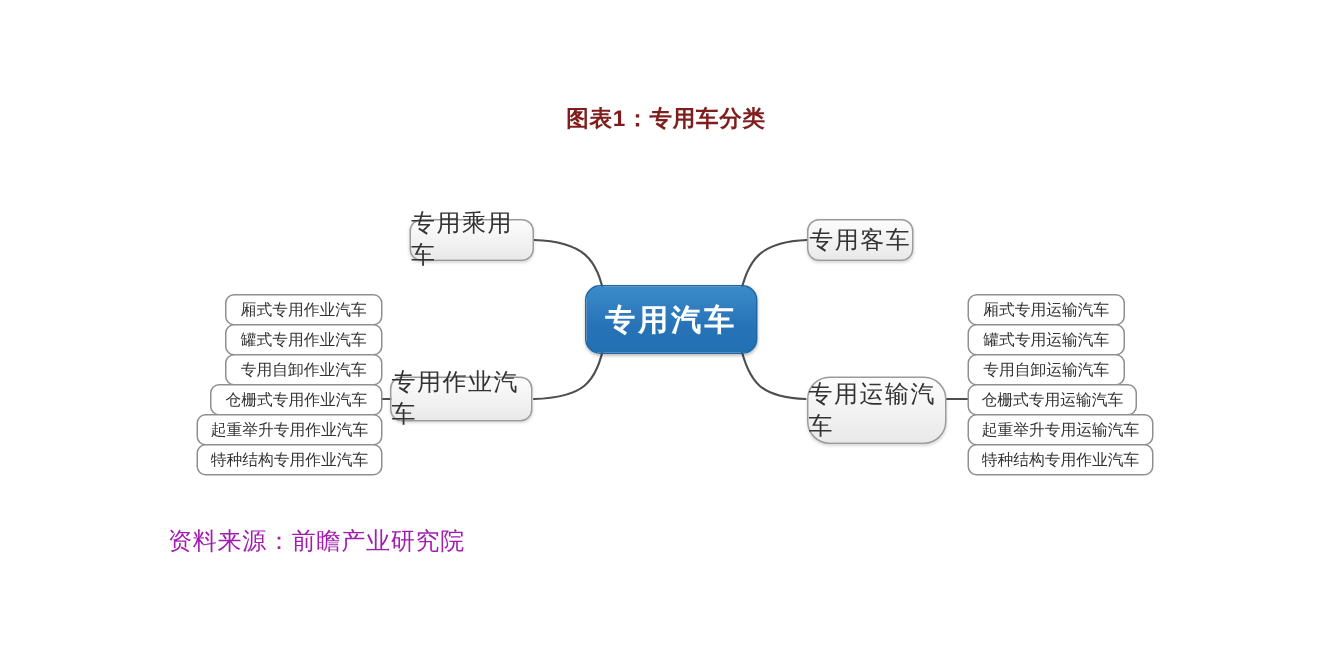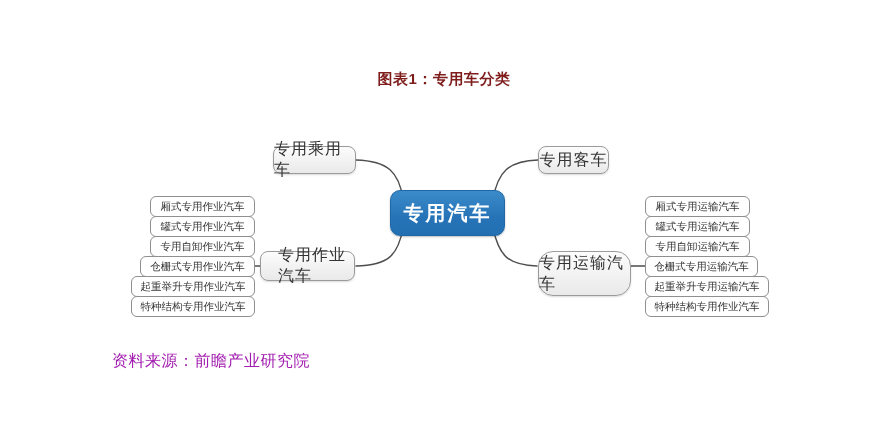--- a/index.html
+++ b/index.html
@@ -23,21 +23,21 @@
     box-shadow:0 1px 2px rgba(0,0,0,0.25);
   }
   .branch-node{
     background:linear-gradient(180deg,#fcfcfc 0%,#efefef 70%,#e9e9e9 100%);
     border:1px solid #9b9b9b;border-radius:8px;
     color:#333;font-size:16px;letter-spacing:1px;
     box-shadow:0 1px 2px rgba(0,0,0,0.15);
   }
   .bn-passenger{left:273px;top:146px;width:83px;height:28px;}
   .bn-bus{left:538px;top:146px;width:71px;height:28px;}
-  .bn-work{left:260px;top:251px;width:95px;height:30px;padding-left:17px;}
+  .bn-work{left:260px;top:251px;width:95px;height:30px;}
   .bn-transport{left:538px;top:251px;width:93px;height:45px;border-radius:15px;}
   .leaf{
     position:absolute;z-index:2;box-sizing:border-box;height:21px;
     background:#ffffff;border:1px solid #8f8f8f;border-radius:6px;
     display:flex;align-items:center;justify-content:center;
     font-size:10.5px;color:#333;white-space:nowrap;
   }
   .source{
     position:absolute;left:112px;top:351px;
     font-size:16px;color:#a21caf;letter-spacing:0.5px;

